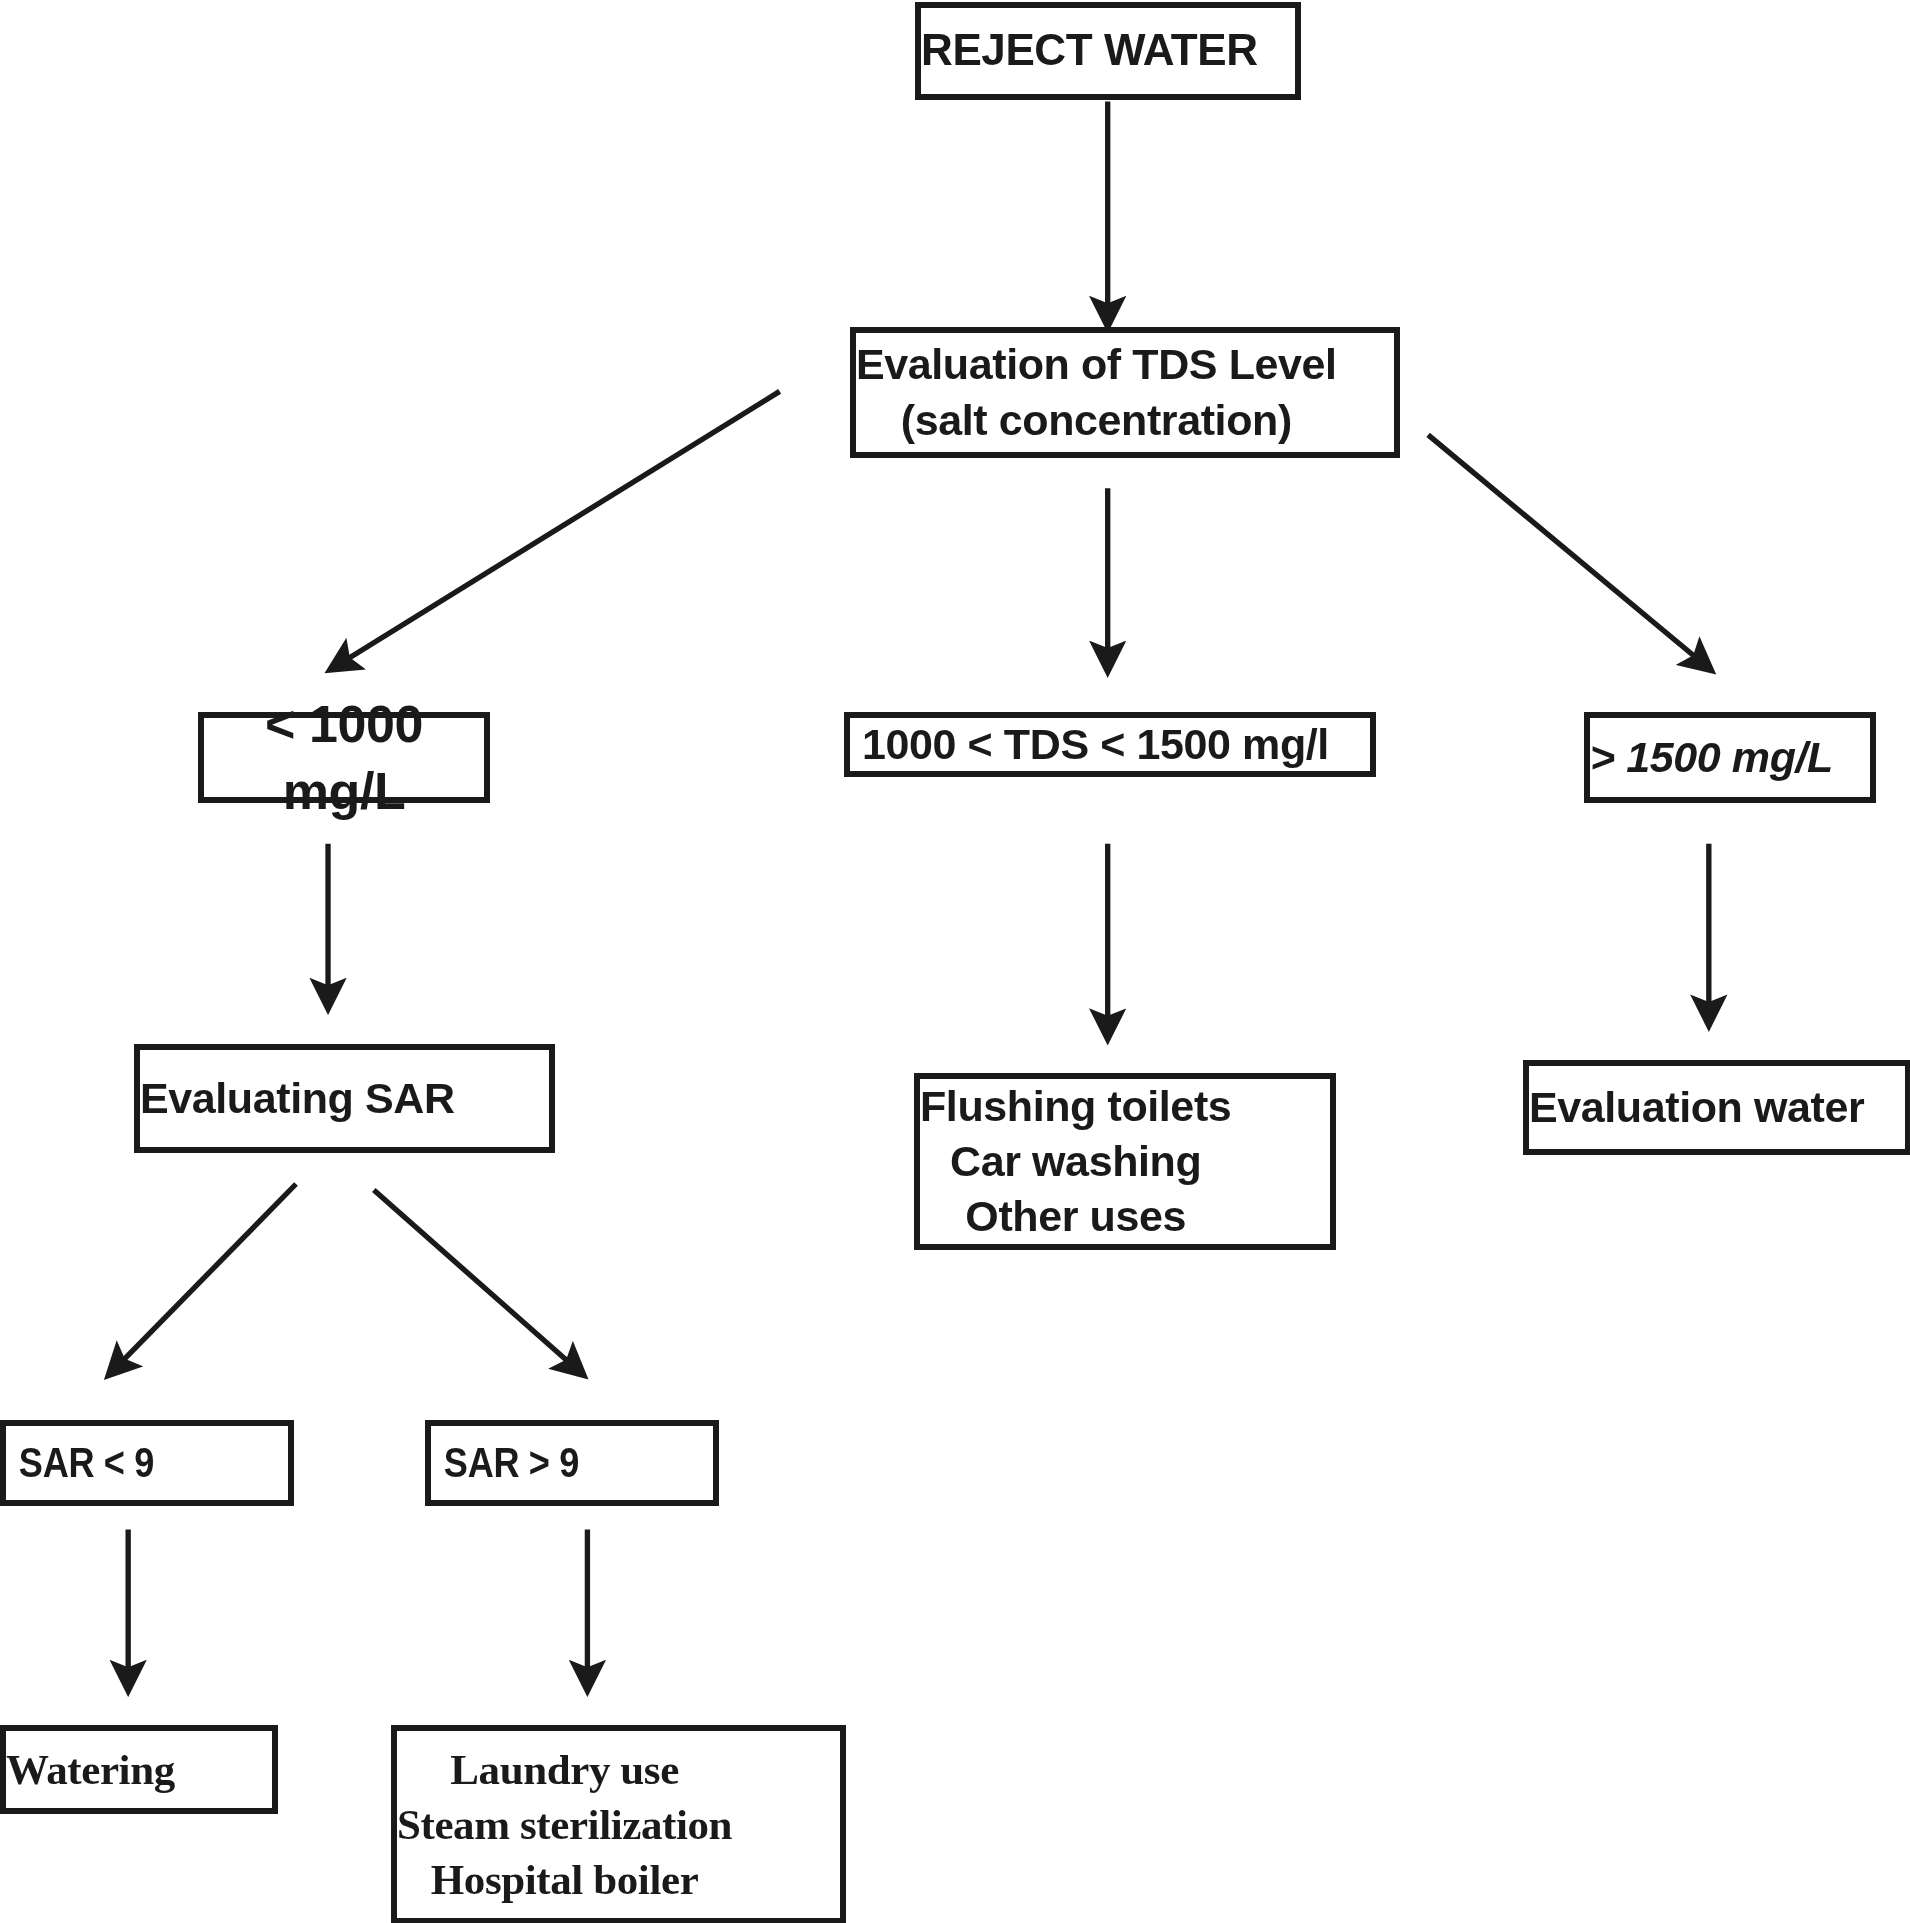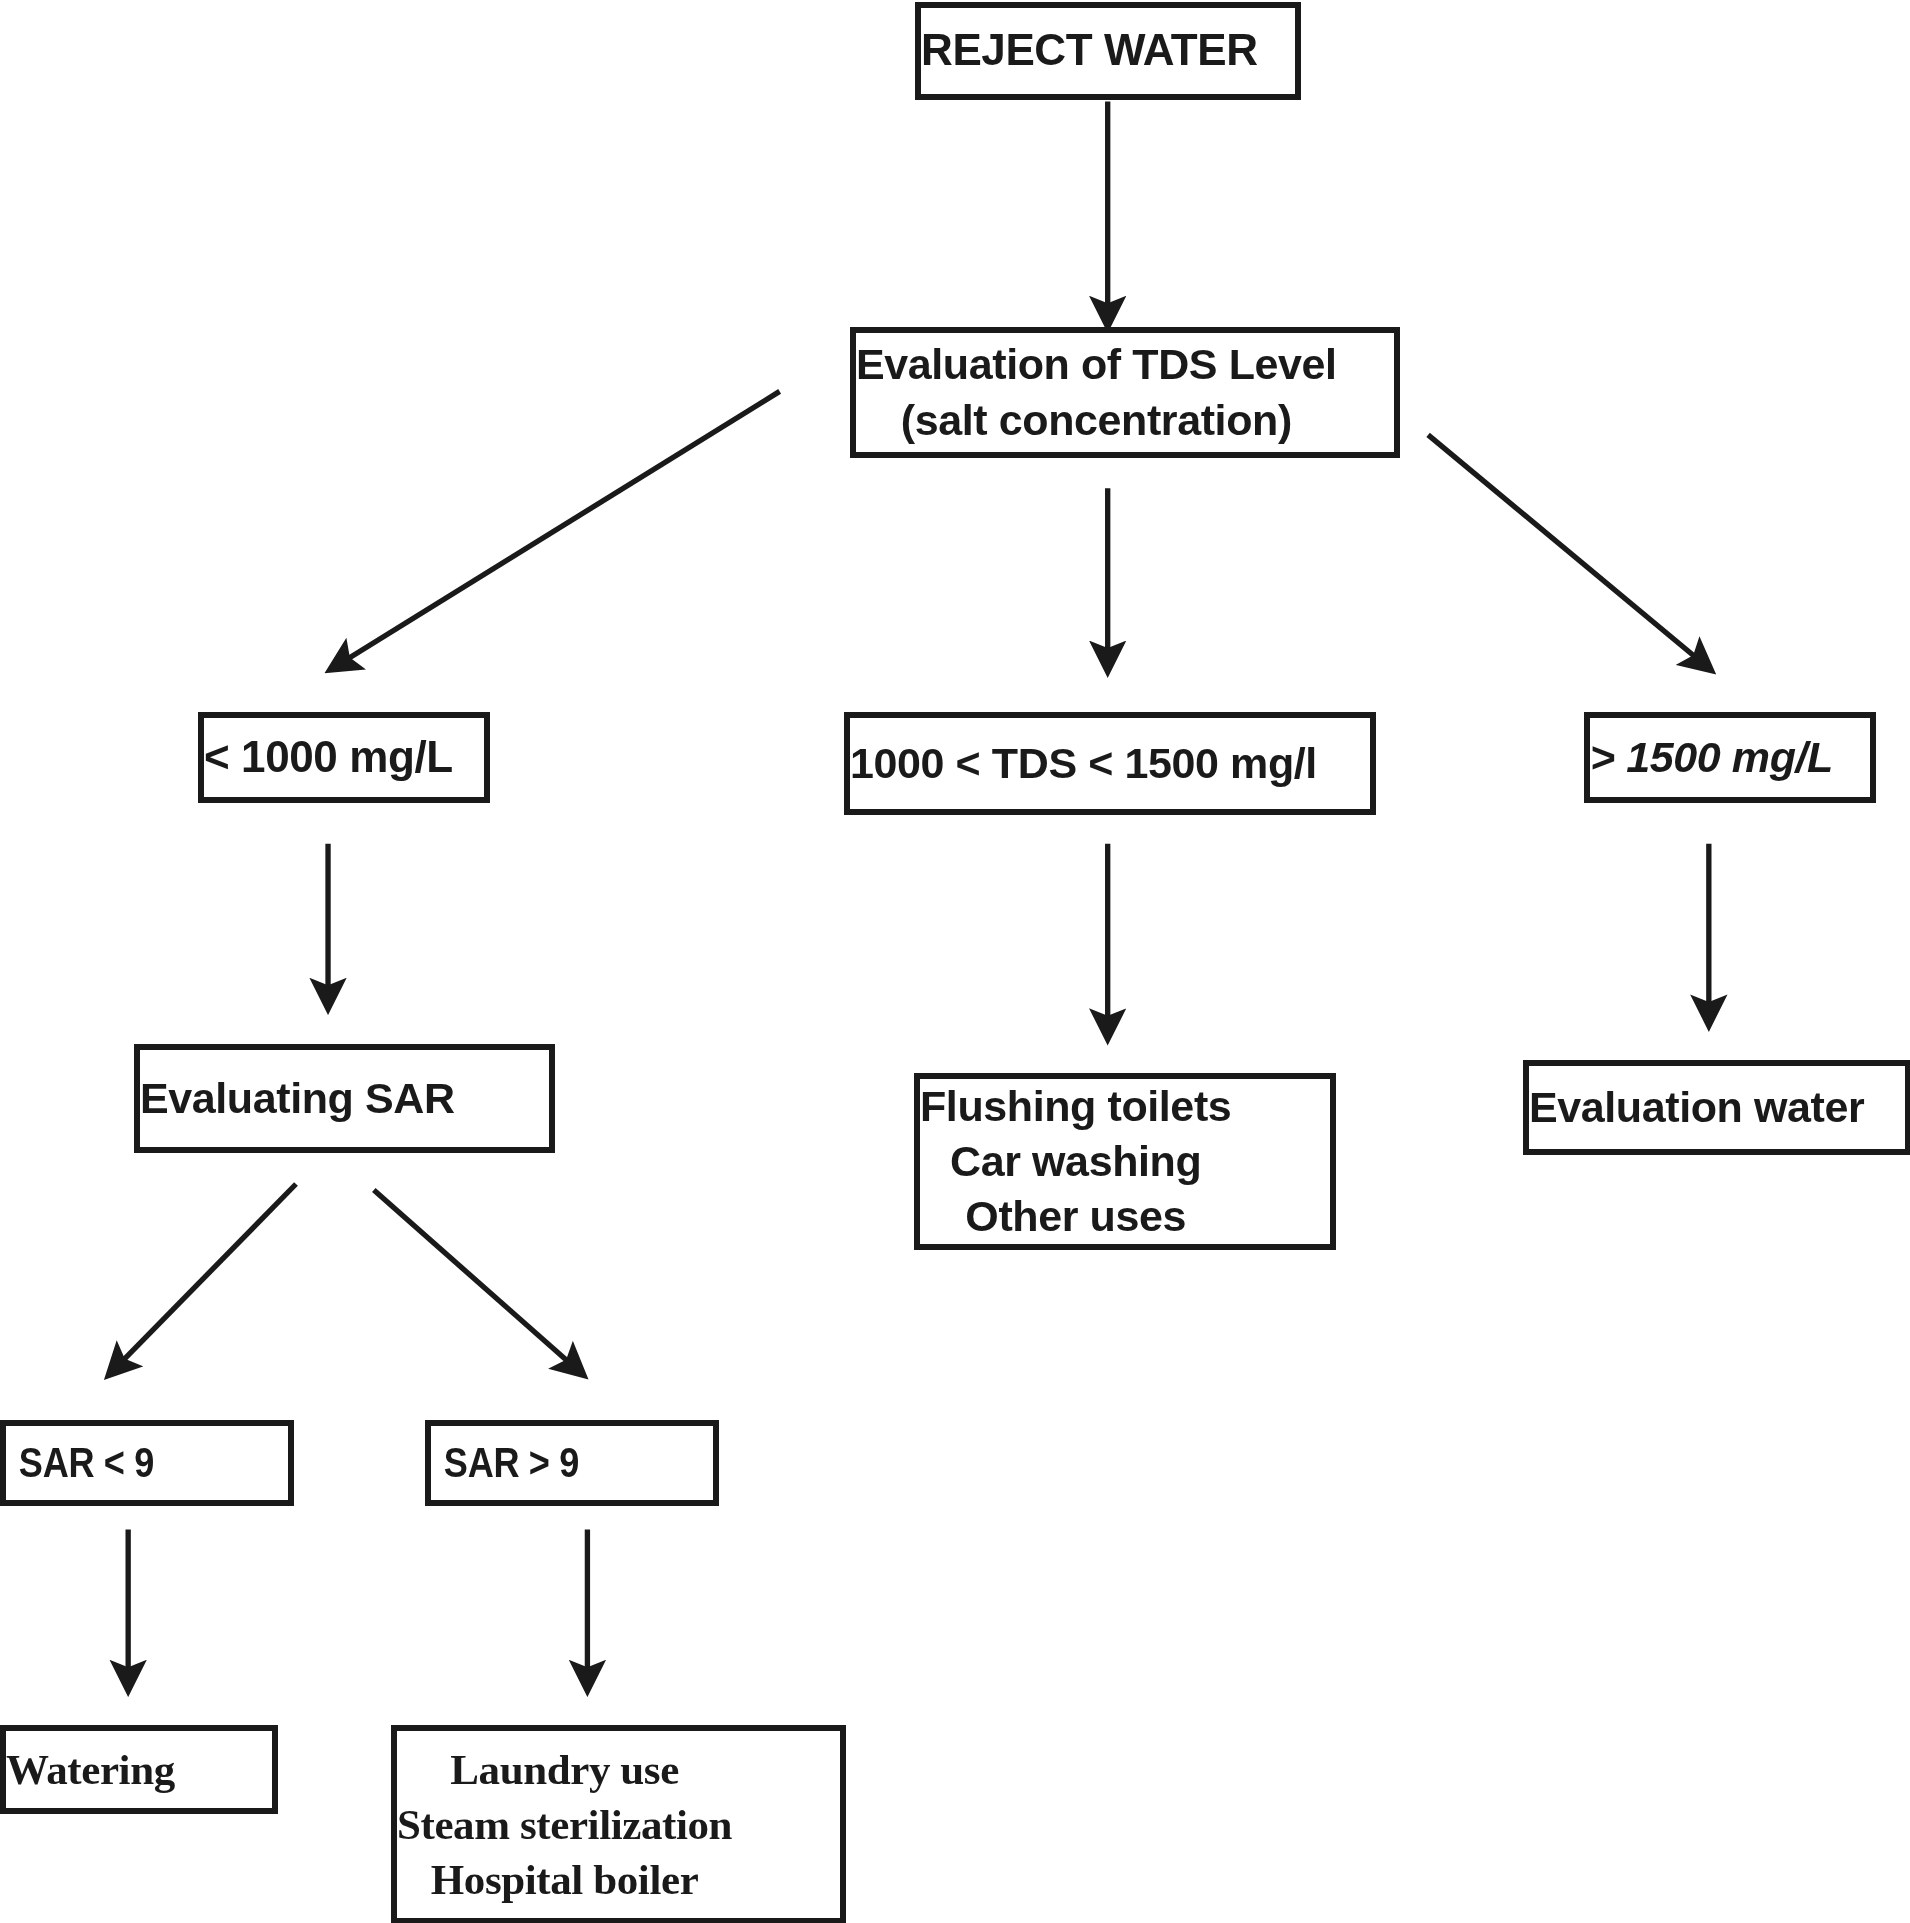--- a/index.html
+++ b/index.html
@@ -62,22 +62,22 @@
         <line x1="388" y1="1552" x2="145" y2="1800" stroke="#1a1a1a" stroke-width="7" marker-end="url(#arrowhead)"></line>
         <line x1="490" y1="1560" x2="762" y2="1800" stroke="#1a1a1a" stroke-width="7" marker-end="url(#arrowhead)"></line>
         <line x1="168" y1="2005" x2="168" y2="2212" stroke="#1a1a1a" stroke-width="7" marker-end="url(#arrowhead)"></line>
         <line x1="770" y1="2005" x2="770" y2="2212" stroke="#1a1a1a" stroke-width="7" marker-end="url(#arrowhead)"></line>
       </g>
   </svg>
   <div id="node-layer">
       <div class="node" style="left: 915px; top: 1.5px; width: 386px; height: 98px;"><span class="sans" style="font-size: 44px;">REJECT WATER</span></div>
       <div class="node" style="left: 850px; top: 327px; width: 550px; height: 131px;"><span class="sans" style="font-size: 43px;">Evaluation of TDS Level
 (salt concentration)</span></div>
-      <div class="node" style="left: 198px; top: 712px; width: 292px; height: 91px;"><span class="sans" style="font-size: 44px;">&lt; 1000 mg/L</span></div>
-      <div class="node" style="left: 844px; top: 712px; width: 532px; height: 103px;"><span class="sans" style="font-size: 43px;">1000 &lt; TDS &lt; 1500 mg/l</span></div>
+      <div class="node" style="left: 198px; top: 712px; width: 292px; height: 91px;"><span class="sans" style="font-size: 52px;">&lt; 1000 mg/L</span></div>
+      <div class="node" style="left: 844px; top: 712px; width: 532px; height: 65px; padding-left: 12px;"><span class="sans" style="font-size: 43px;">1000 &lt; TDS &lt; 1500 mg/l</span></div>
       <div class="node" style="left: 1584px; top: 712px; width: 292px; height: 91px;"><span class="sans" style="font-size: 43px; font-style: italic;">&gt; 1500 mg/L</span></div>
       <div class="node" style="left: 134px; top: 1044px; width: 421px; height: 109px;"><span class="sans" style="font-size: 43px;">Evaluating SAR</span></div>
       <div class="node" style="left: 914px; top: 1073px; width: 422px; height: 177px;"><span class="sans" style="font-size: 43px;">Flushing toilets
 Car washing
 Other uses</span></div>
       <div class="node" style="left: 1523px; top: 1060px; width: 388px; height: 95px;"><span class="sans" style="font-size: 43px;">Evaluation water</span></div>
       <div class="node" style="left: 0px; top: 1420px; width: 294px; height: 86px;"><span class="cond" style="font-size: 43px;">SAR &lt; 9</span></div>
       <div class="node" style="left: 425px; top: 1420px; width: 294px; height: 86px;"><span class="cond" style="font-size: 43px;">SAR &gt; 9</span></div>
       <div class="node" style="left: 0px; top: 1725px; width: 278px; height: 89px;"><span class="serif" style="font-size: 43px;">Watering</span></div>
       <div class="node" style="left: 391px; top: 1725px; width: 455px; height: 199px;"><span class="serif" style="font-size: 43px;">Laundry use

